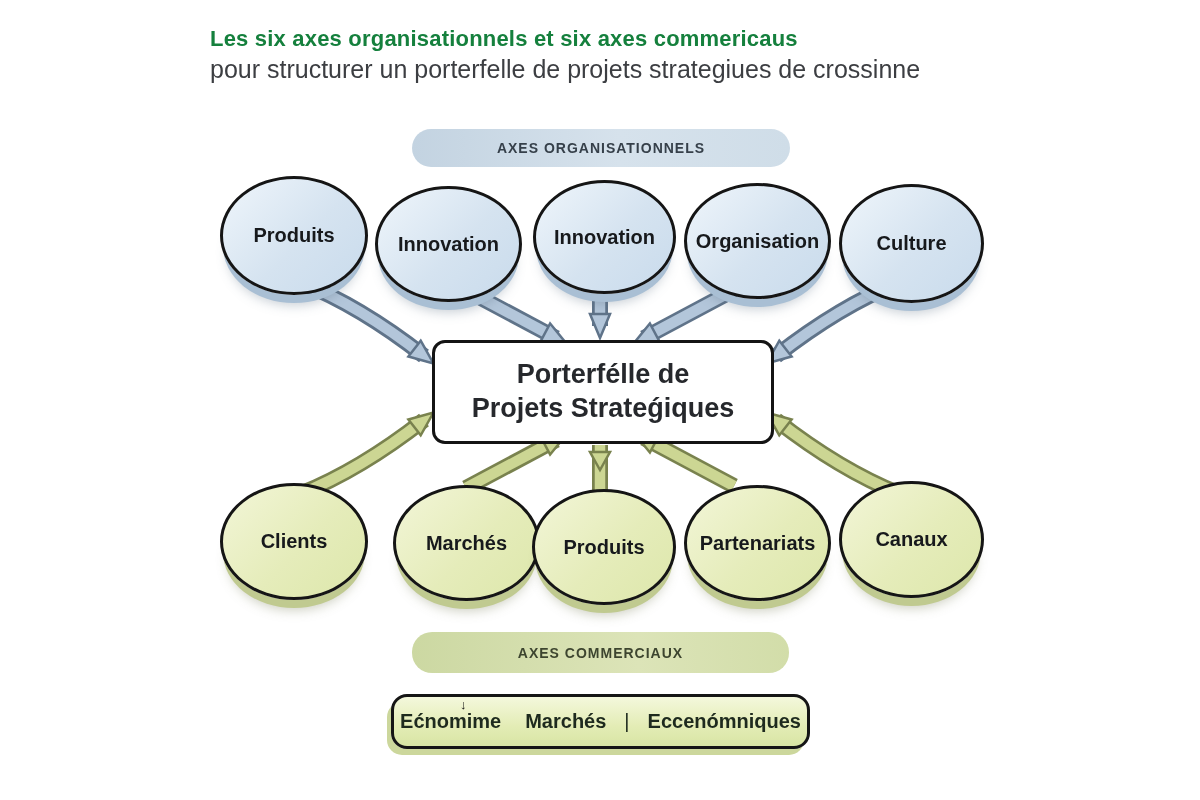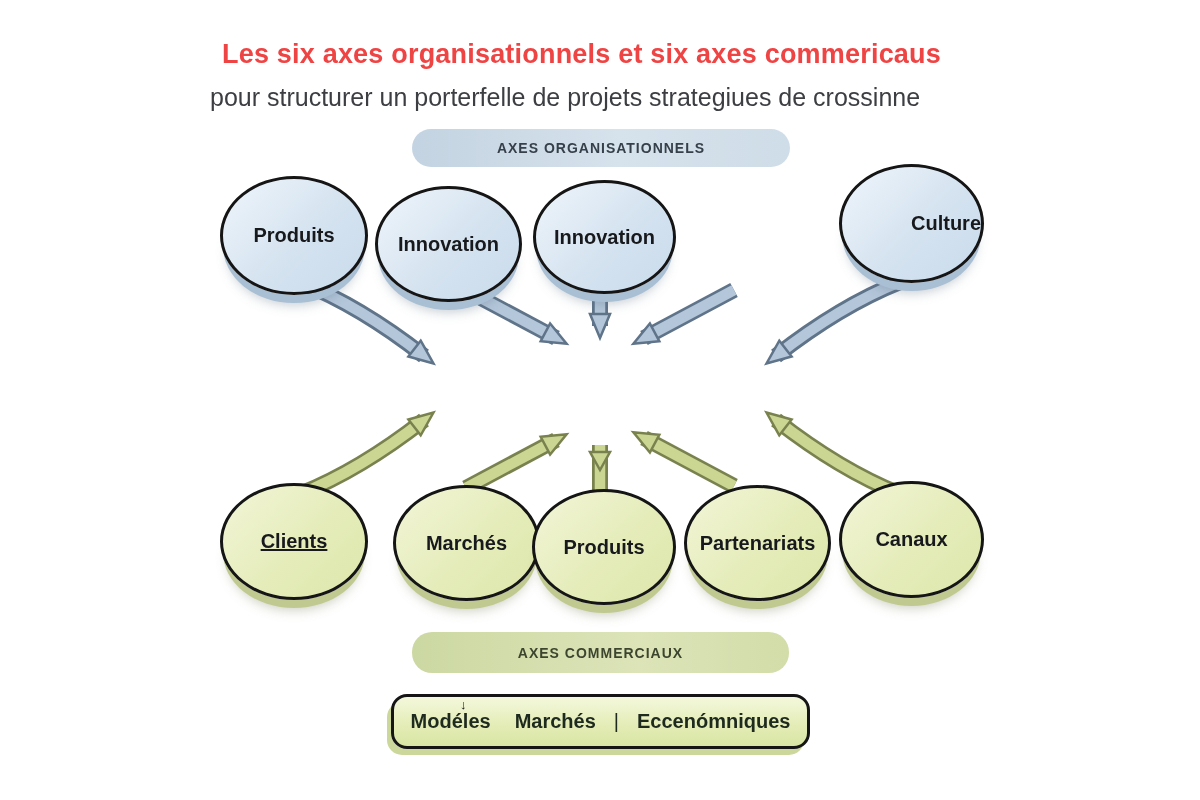--- a/index.html
+++ b/index.html
@@ -3,21 +3,21 @@
 <meta charset="utf-8">
 <style>
   html,body{margin:0;padding:0;background:#ffffff;}
   .canvas{
     position:relative;width:1200px;height:800px;background:#ffffff;overflow:hidden;
     font-family:"Liberation Sans","DejaVu Sans",sans-serif;color:#222;
   }
   
   .titles{position:absolute;left:210px;top:26px;}
   .titles h1{
-    margin:12px;font-size:27px;font-weight:700;color:#ef4444;letter-spacing:.2px;line-height:1.2;
+    margin:0;font-size:22px;font-weight:700;color:#15803d;letter-spacing:.2px;line-height:1.2;
   }
   .titles h2{
     margin:2px 0 16px 0;font-size:25px;font-weight:400;color:#3c3e42;line-height:1.2;
   }
   
   svg.arrows{position:absolute;left:0;top:0;z-index:1;}
   
   .pill{
     position:absolute;z-index:2;border-radius:20px;display:flex;align-items:center;justify-content:center;
     font-size:14px;font-weight:600;letter-spacing:1px;
@@ -41,22 +41,22 @@
     box-shadow:0 11px 0 -3px #a9bfd4, 0 18px 12px -8px rgba(90,110,130,.35);
   }
   .node.green{
     background:linear-gradient(135deg,#f0f4d2 10%,#e5ecba 55%,#dde7ab);
     box-shadow:0 11px 0 -3px #c0ca90, 0 18px 12px -8px rgba(110,115,75,.35);
   }
   .b1{left:220px;top:176px;width:142px;height:113px;}
   .b2{left:375px;top:186px;width:141px;height:110px;}
   .b3{left:533px;top:180px;width:137px;height:108px;}
   .b4{left:684px;top:183px;width:141px;height:110px;}
-  .b5{left:839px;top:164px;width:139px;height:113px;justify-content:flex-end;}
-  .g1{left:220px;top:483px;width:142px;height:111px;text-decoration:underline;}
+  .b5{left:839px;top:184px;width:139px;height:113px;}
+  .g1{left:220px;top:483px;width:142px;height:111px;}
   .g2{left:393px;top:485px;width:141px;height:110px;}
   .g3{left:532px;top:489px;width:138px;height:110px;text-align:right;}
   .g4{left:684px;top:485px;width:141px;height:110px;}
   .g5{left:839px;top:481px;width:139px;height:111px;}
   
   .center-box{
     position:absolute;z-index:3;left:432px;top:340px;width:336px;height:98px;
     background:#ffffff;border:3px solid #141414;border-radius:13px;
     display:flex;flex-direction:column;align-items:center;justify-content:center;
     font-size:27px;font-weight:600;color:#26282c;line-height:1.25;
@@ -144,24 +144,31 @@
 
   <div class="node blue b1">
     <span>Produits</span>
   </div>
   <div class="node blue b2">
     <span>Innovation</span>
   </div>
   <div class="node blue b3">
     <span>Innovation</span>
   </div>
+  <div class="node blue b4">
+    <span>Organisation</span>
+  </div>
   <div class="node blue b5">
     <span>Culture</span>
   </div>
 
+  <div class="center-box">
+    <div>Porterfélle de</div>
+    <div>Projets Strateǵiques</div>
+  </div>
 
   <div class="node green g1">
     <span>Clients</span>
   </div>
   <div class="node green g2">
     <span>Marchés</span>
   </div>
   <div class="node green g3">
     <span>Produits</span>
   </div>
@@ -169,19 +176,19 @@
     <span>Partenariats</span>
   </div>
   <div class="node green g5">
     <span>Canaux</span>
   </div>
 
   <div class="pill pill-green">AXES COMMERCIAUX</div>
 
   <div class="footer-box">
     <span class="tick">↓</span>
-    <span class="seg">Modéles</span>
+    <span class="seg">Ećnomime</span>
     <span class="seg">Marchés</span>
     <span class="sep">|</span>
     <span class="seg">Eccenómniques</span>
   </div>
 
 </div>
 
 </body></html>

